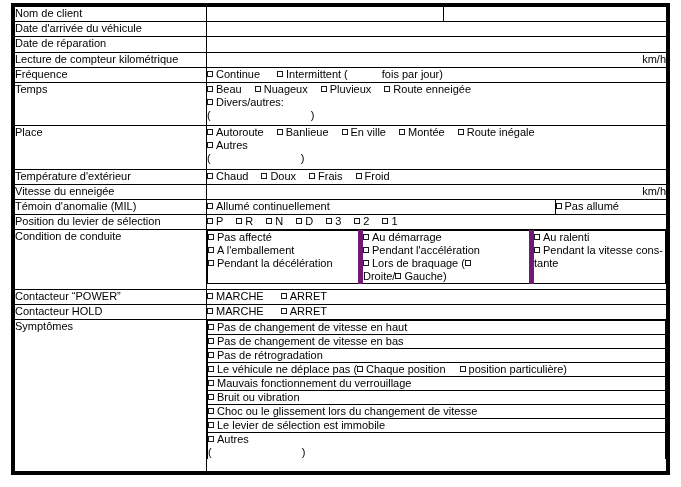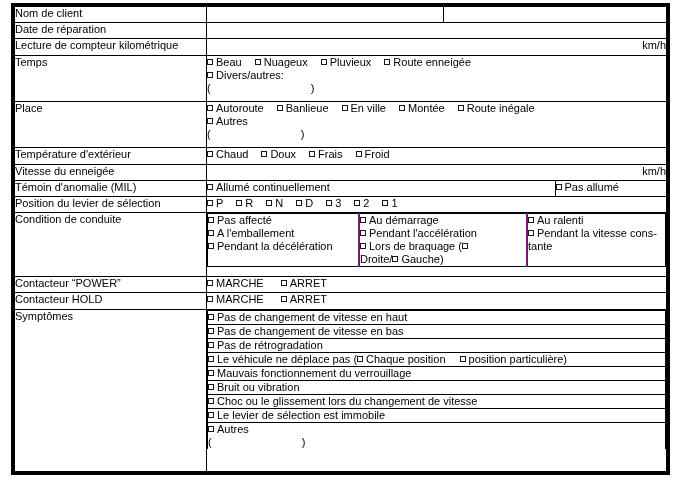--- a/index.html
+++ b/index.html
@@ -102,21 +102,21 @@
   .inner-table {
     width: 100%;
     border-collapse: collapse;
     table-layout: fixed;
   }
   .inner-table td {
     border: 0;
     padding: 0;
   }
   .inner-table td + td {
-    border-left: 2px solid #701a75;
+    border-left: 5px solid #701a75;
   }
 
   .sym-table {
     width: 100%;
     border-collapse: collapse;
   }
   .sym-table td {
     border: 0;
     border-bottom: 1px solid #000000;
     padding: 1px 4px 1px 5px;
@@ -132,34 +132,44 @@
 <div id="form-root">
   <table class="form">
 
     <tbody>
         <tr>
       <td class="lbl">Nom de client</td>
       <td class="val-plain" colspan="1" style="width:236px"></td>
       <td class="val-plain" colspan="2"></td>
     </tr>
 
+    <tr>
+      <td class="lbl">Date d'arrivée du véhicule</td>
+      <td class="val-plain" colspan="3"></td>
+    </tr>
 
     <tr>
       <td class="lbl">Date de réparation</td>
       <td class="val-plain" colspan="3"></td>
     </tr>
 
 
     <tr>
       <td class="lbl">Lecture de compteur kilométrique</td>
       <td class="val-plain" colspan="3">
         <span class="kmh">km/h</span>
       </td>
     </tr>
 
+    <tr>
+      <td class="lbl">Fréquence</td>
+      <td class="val" colspan="3">
+        <span class="opt gap-l"><span class="cb"></span><span>Continue</span></span><span class="opt"><span class="cb"></span><span>Intermittent (</span></span><span class="opt" style="margin-left:34px">fois par jour)</span>
+      </td>
+    </tr>
 
     <tr>
       <td class="lbl">Temps</td>
       <td class="val" colspan="3">
         <div class="nowrapline">
           <span class="opt gap-m"><span class="cb"></span><span>Beau</span></span><span class="opt gap-m"><span class="cb"></span><span>Nuageux</span></span><span class="opt gap-m"><span class="cb"></span><span>Pluvieux</span></span><span class="opt"><span class="cb"></span><span>Route enneigée</span></span>
         </div>
         <div class="nowrapline">
           <span class="opt"><span class="cb"></span><span>Divers/autres:</span></span>
         </div>

